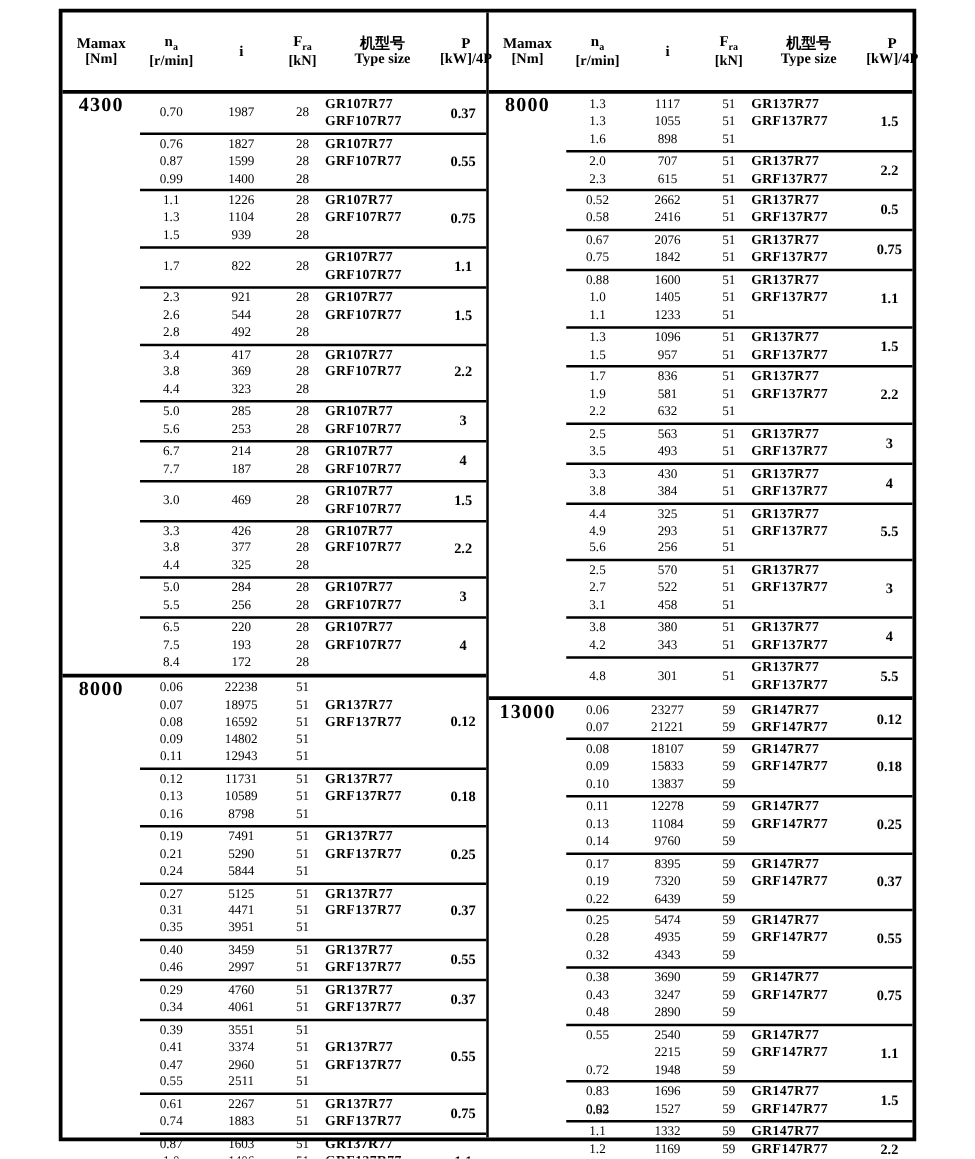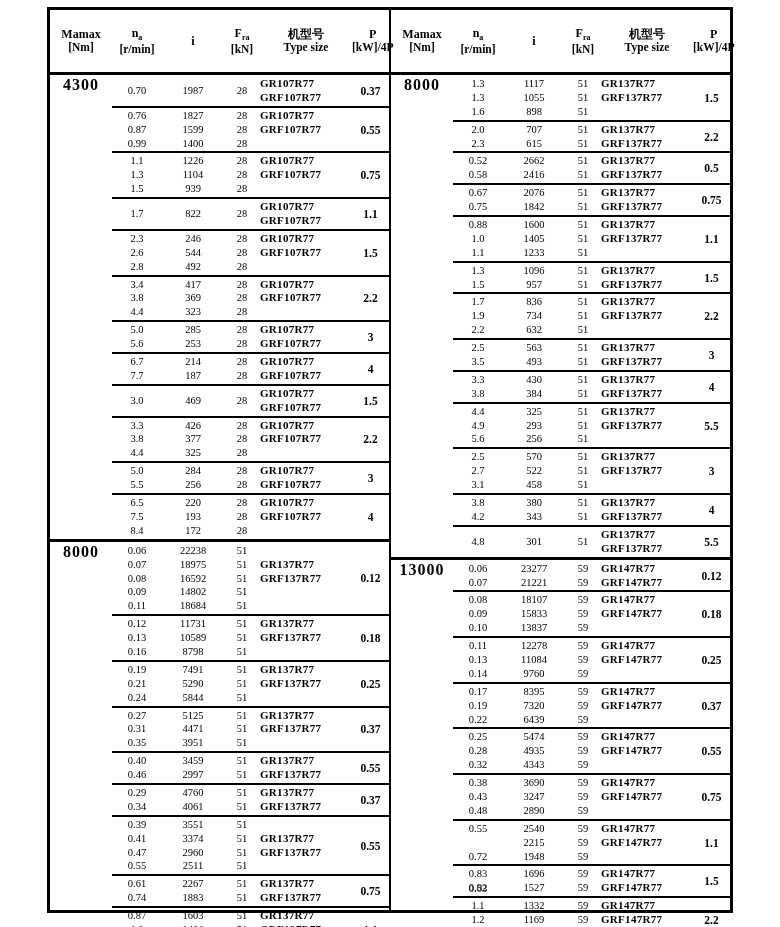--- a/index.html
+++ b/index.html
@@ -119,21 +119,21 @@
             <div class="cell" style="grid-area: 1 / 2 / 3; align-self: center;">1.7</div>
             <div class="cell" style="grid-area: 1 / 3 / 3; align-self: center;">822</div>
             <div class="cell" style="grid-area: 1 / 4 / 3; align-self: center;">28</div>
             <div class="cell type-cell" style="grid-area: 1 / 5;">GR107R77</div>
             <div class="cell type-cell" style="grid-area: 2 / 5;">GRF107R77</div>
             <div class="p-cell" style="grid-row: 1 / 3;">1.1</div>
             <div class="cell" style="grid-area: 2 / 2; visibility: hidden;">&nbsp;</div>
           </div>
           <div class="group">
             <div class="cell" style="grid-area: 1 / 2;">2.3</div>
-            <div class="cell" style="grid-area: 1 / 3;">246</div>
+            <div class="cell" style="grid-area: 1 / 3;">921</div>
             <div class="cell" style="grid-area: 1 / 4;">28</div>
             <div class="cell" style="grid-area: 2 / 2;">2.6</div>
             <div class="cell" style="grid-area: 2 / 3;">544</div>
             <div class="cell" style="grid-area: 2 / 4;">28</div>
             <div class="cell" style="grid-area: 3 / 2;">2.8</div>
             <div class="cell" style="grid-area: 3 / 3;">492</div>
             <div class="cell" style="grid-area: 3 / 4;">28</div>
             <div class="cell type-cell" style="grid-area: 1 / 5;">GR107R77</div>
             <div class="cell type-cell" style="grid-area: 2 / 5;">GRF107R77</div>
             <div class="p-cell" style="grid-row: 1 / 4;">1.5</div>
@@ -239,21 +239,21 @@
             <div class="cell" style="grid-area: 2 / 2;">0.07</div>
             <div class="cell" style="grid-area: 2 / 3;">18975</div>
             <div class="cell" style="grid-area: 2 / 4;">51</div>
             <div class="cell" style="grid-area: 3 / 2;">0.08</div>
             <div class="cell" style="grid-area: 3 / 3;">16592</div>
             <div class="cell" style="grid-area: 3 / 4;">51</div>
             <div class="cell" style="grid-area: 4 / 2;">0.09</div>
             <div class="cell" style="grid-area: 4 / 3;">14802</div>
             <div class="cell" style="grid-area: 4 / 4;">51</div>
             <div class="cell" style="grid-area: 5 / 2;">0.11</div>
-            <div class="cell" style="grid-area: 5 / 3;">18684</div>
+            <div class="cell" style="grid-area: 5 / 3;">12943</div>
             <div class="cell" style="grid-area: 5 / 4;">51</div>
             <div class="cell type-cell" style="grid-area: 2 / 5;">GR137R77</div>
             <div class="cell type-cell" style="grid-area: 3 / 5;">GRF137R77</div>
             <div class="p-cell" style="grid-row: 1 / 6;">0.12</div>
             <div class="cell" style="grid-area: 5 / 2; visibility: hidden;">&nbsp;</div>
           </div>
           <div class="group">
             <div class="cell" style="grid-area: 1 / 2;">0.12</div>
             <div class="cell" style="grid-area: 1 / 3;">11731</div>
             <div class="cell" style="grid-area: 1 / 4;">51</div>
@@ -469,21 +469,21 @@
             <div class="cell type-cell" style="grid-area: 1 / 5;">GR137R77</div>
             <div class="cell type-cell" style="grid-area: 2 / 5;">GRF137R77</div>
             <div class="p-cell" style="grid-row: 1 / 3;">1.5</div>
             <div class="cell" style="grid-area: 2 / 2; visibility: hidden;">&nbsp;</div>
           </div>
           <div class="group">
             <div class="cell" style="grid-area: 1 / 2;">1.7</div>
             <div class="cell" style="grid-area: 1 / 3;">836</div>
             <div class="cell" style="grid-area: 1 / 4;">51</div>
             <div class="cell" style="grid-area: 2 / 2;">1.9</div>
-            <div class="cell" style="grid-area: 2 / 3;">734</div>
+            <div class="cell" style="grid-area: 2 / 3;">581</div>
             <div class="cell" style="grid-area: 2 / 4;">51</div>
             <div class="cell" style="grid-area: 3 / 2;">2.2</div>
             <div class="cell" style="grid-area: 3 / 3;">632</div>
             <div class="cell" style="grid-area: 3 / 4;">51</div>
             <div class="cell type-cell" style="grid-area: 1 / 5;">GR137R77</div>
             <div class="cell type-cell" style="grid-area: 2 / 5;">GRF137R77</div>
             <div class="p-cell" style="grid-row: 1 / 4;">2.2</div>
             <div class="cell" style="grid-area: 3 / 2; visibility: hidden;">&nbsp;</div>
           </div>
           <div class="group">

